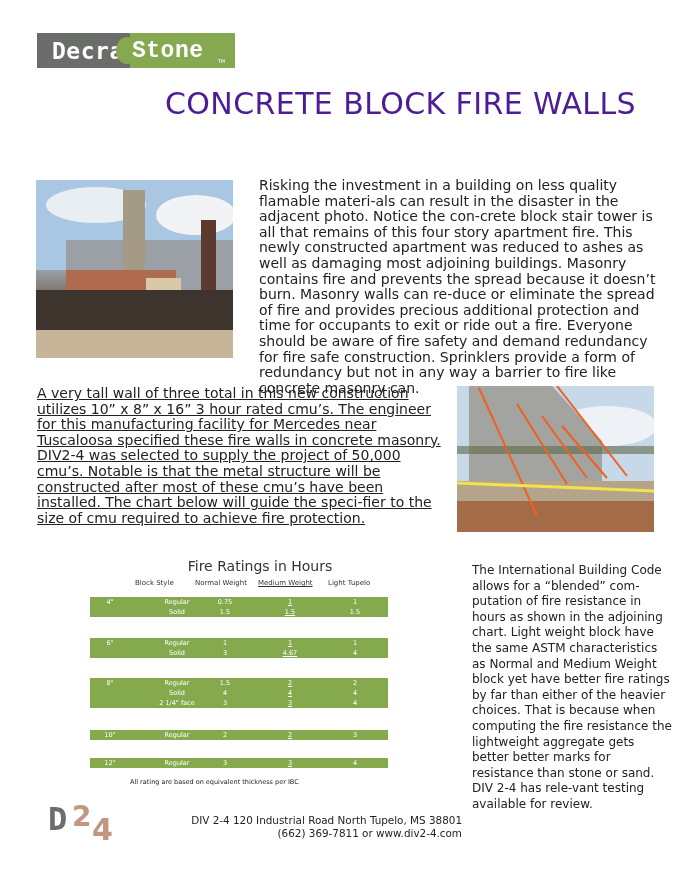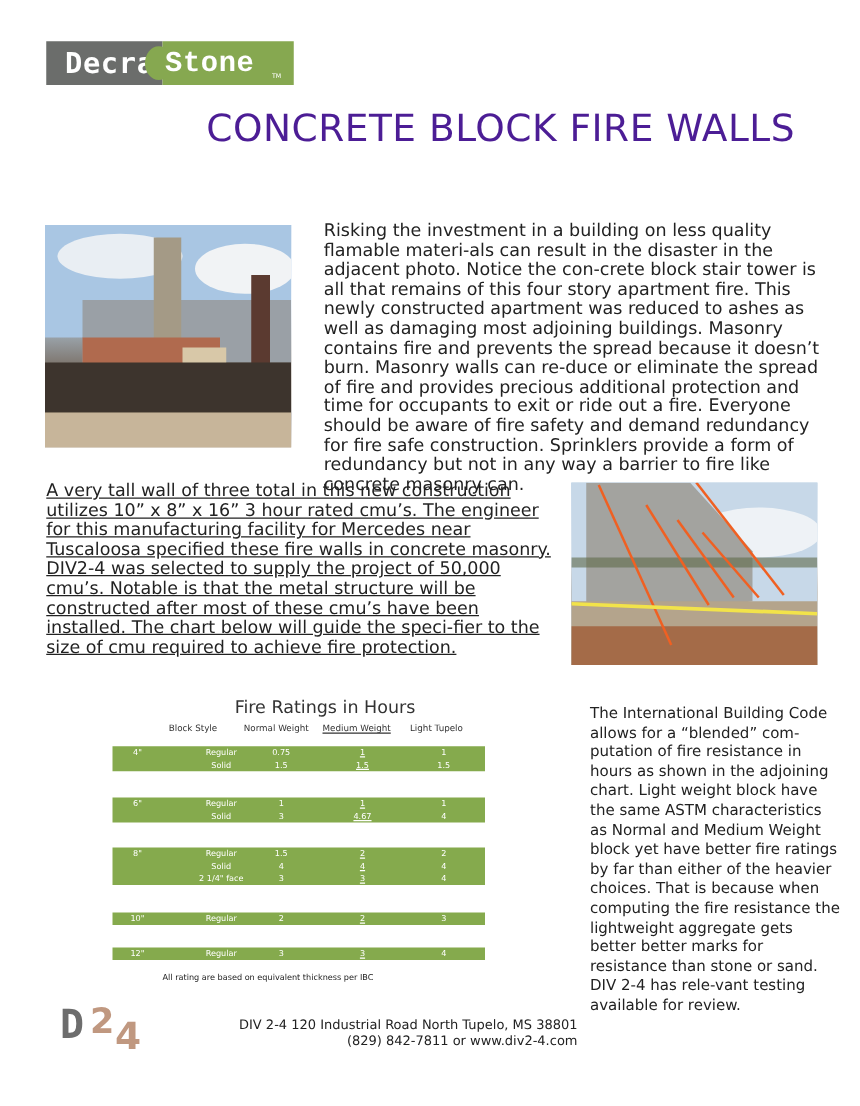--- a/index.html
+++ b/index.html
@@ -183,14 +183,14 @@
 <div id="p3" class="abs para">The International Building Code allows for a “blended” com-putation of fire resistance in hours as shown in the adjoining chart. Light weight block have the same ASTM characteristics as Normal and Medium Weight block yet have better fire ratings by far than either of the heavier choices. That is because when computing the fire resistance the lightweight aggregate gets better better marks for resistance than stone or sand. DIV 2-4 has rele-vant testing available for review.</div>
 
 <div id="d24" class="abs">
   <span class="d">D</span>
   <span class="two">2</span>
   <span class="four">4</span>
 </div>
 
 <div id="footer-text" class="abs">
   <div>DIV 2-4 120 Industrial Road North Tupelo, MS 38801</div>
-  <div>(829) 842-7811 or www.div2-4.com</div>
+  <div>(662) 369-7811 or www.div2-4.com</div>
 </div>
 
 </body></html>

